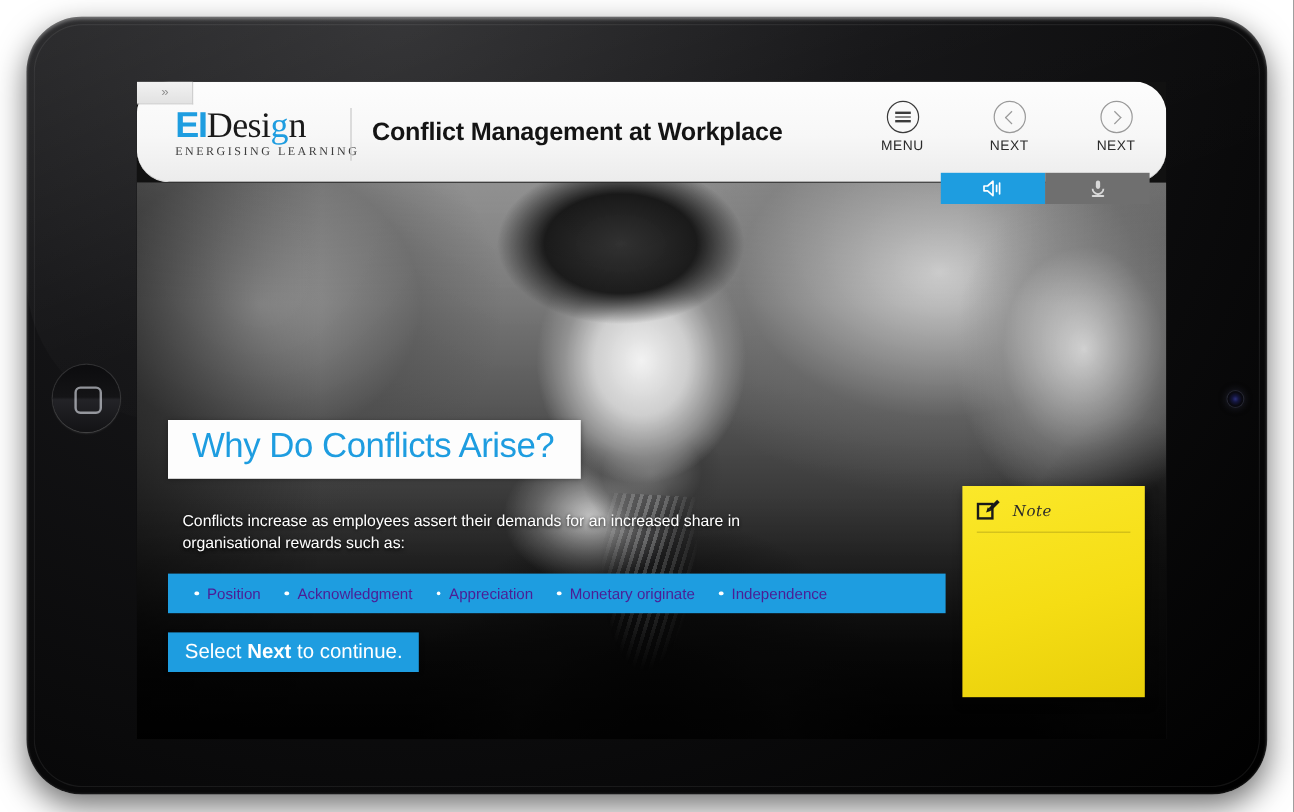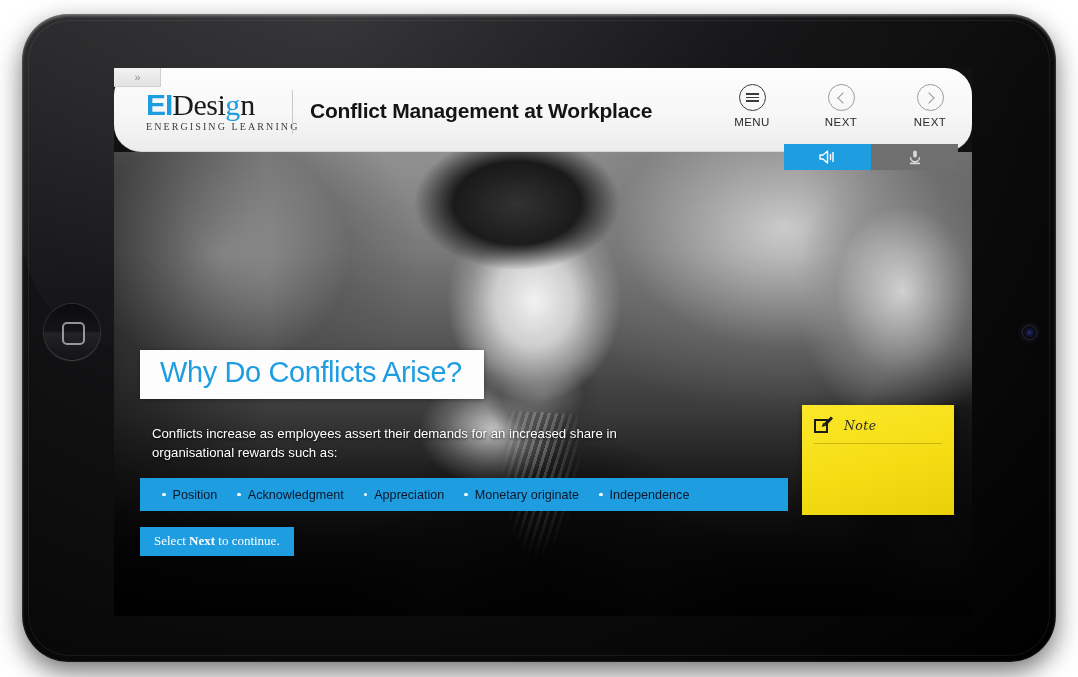--- a/index.html
+++ b/index.html
@@ -221,41 +221,40 @@
     color:#ffffff;font-size:13.2px;line-height:1.45;
     text-shadow:0 1px 3px rgba(0,0,0,.9);
   }
   #bullet-bar{
     position:absolute;left:26px;top:326px;width:648px;height:33px;
     background:#1e9de0;
     display:flex;align-items:center;
     box-sizing:border-box;padding-left:22px;
   }
   .bullet{
-    display:flex;align-items:center;color:#0f172a;font-size:12.6px;white-space:nowrap;
+    display:flex;align-items:center;color:#4c1d95;font-size:12.6px;white-space:nowrap;
     margin-right:20px;
   }
   .bullet .dot{
     width:3.5px;height:3.5px;border-radius:50%;background:#fff;
     margin-right:7px;flex:0 0 auto;
   }
   #continue-bar{
     position:absolute;left:26px;top:375px;
     background:#1e9de0;
     padding:6px 14px 7px 14px;
-    color:#fff;font-size:13px;white-space:nowrap;
+    color:#fff;font-size:17px;white-space:nowrap;
     box-shadow:0 1px 4px rgba(0,0,0,.35);
-    font-family:Liberation Serif, serif;
   }
   #continue-bar b{font-weight:bold;}
 
   
   #sticky-note{
     position:absolute;right:18px;top:253px;
-    width:152px;height:110px;
+    width:152px;height:176px;
     background:linear-gradient(165deg,#fbe82a 0%,#f5dd14 55%,#e8cf0a 100%);
     box-shadow:2px 4px 9px rgba(0,0,0,.55);
     box-sizing:border-box;padding:9px 12px 0 12px;
   }
   #sticky-note:after{ 
     content:"";
     position:absolute;right:0;bottom:0;
     width:0;height:0;
     border-left:26px solid transparent;
     border-bottom:26px solid rgba(0,0,0,.0);

